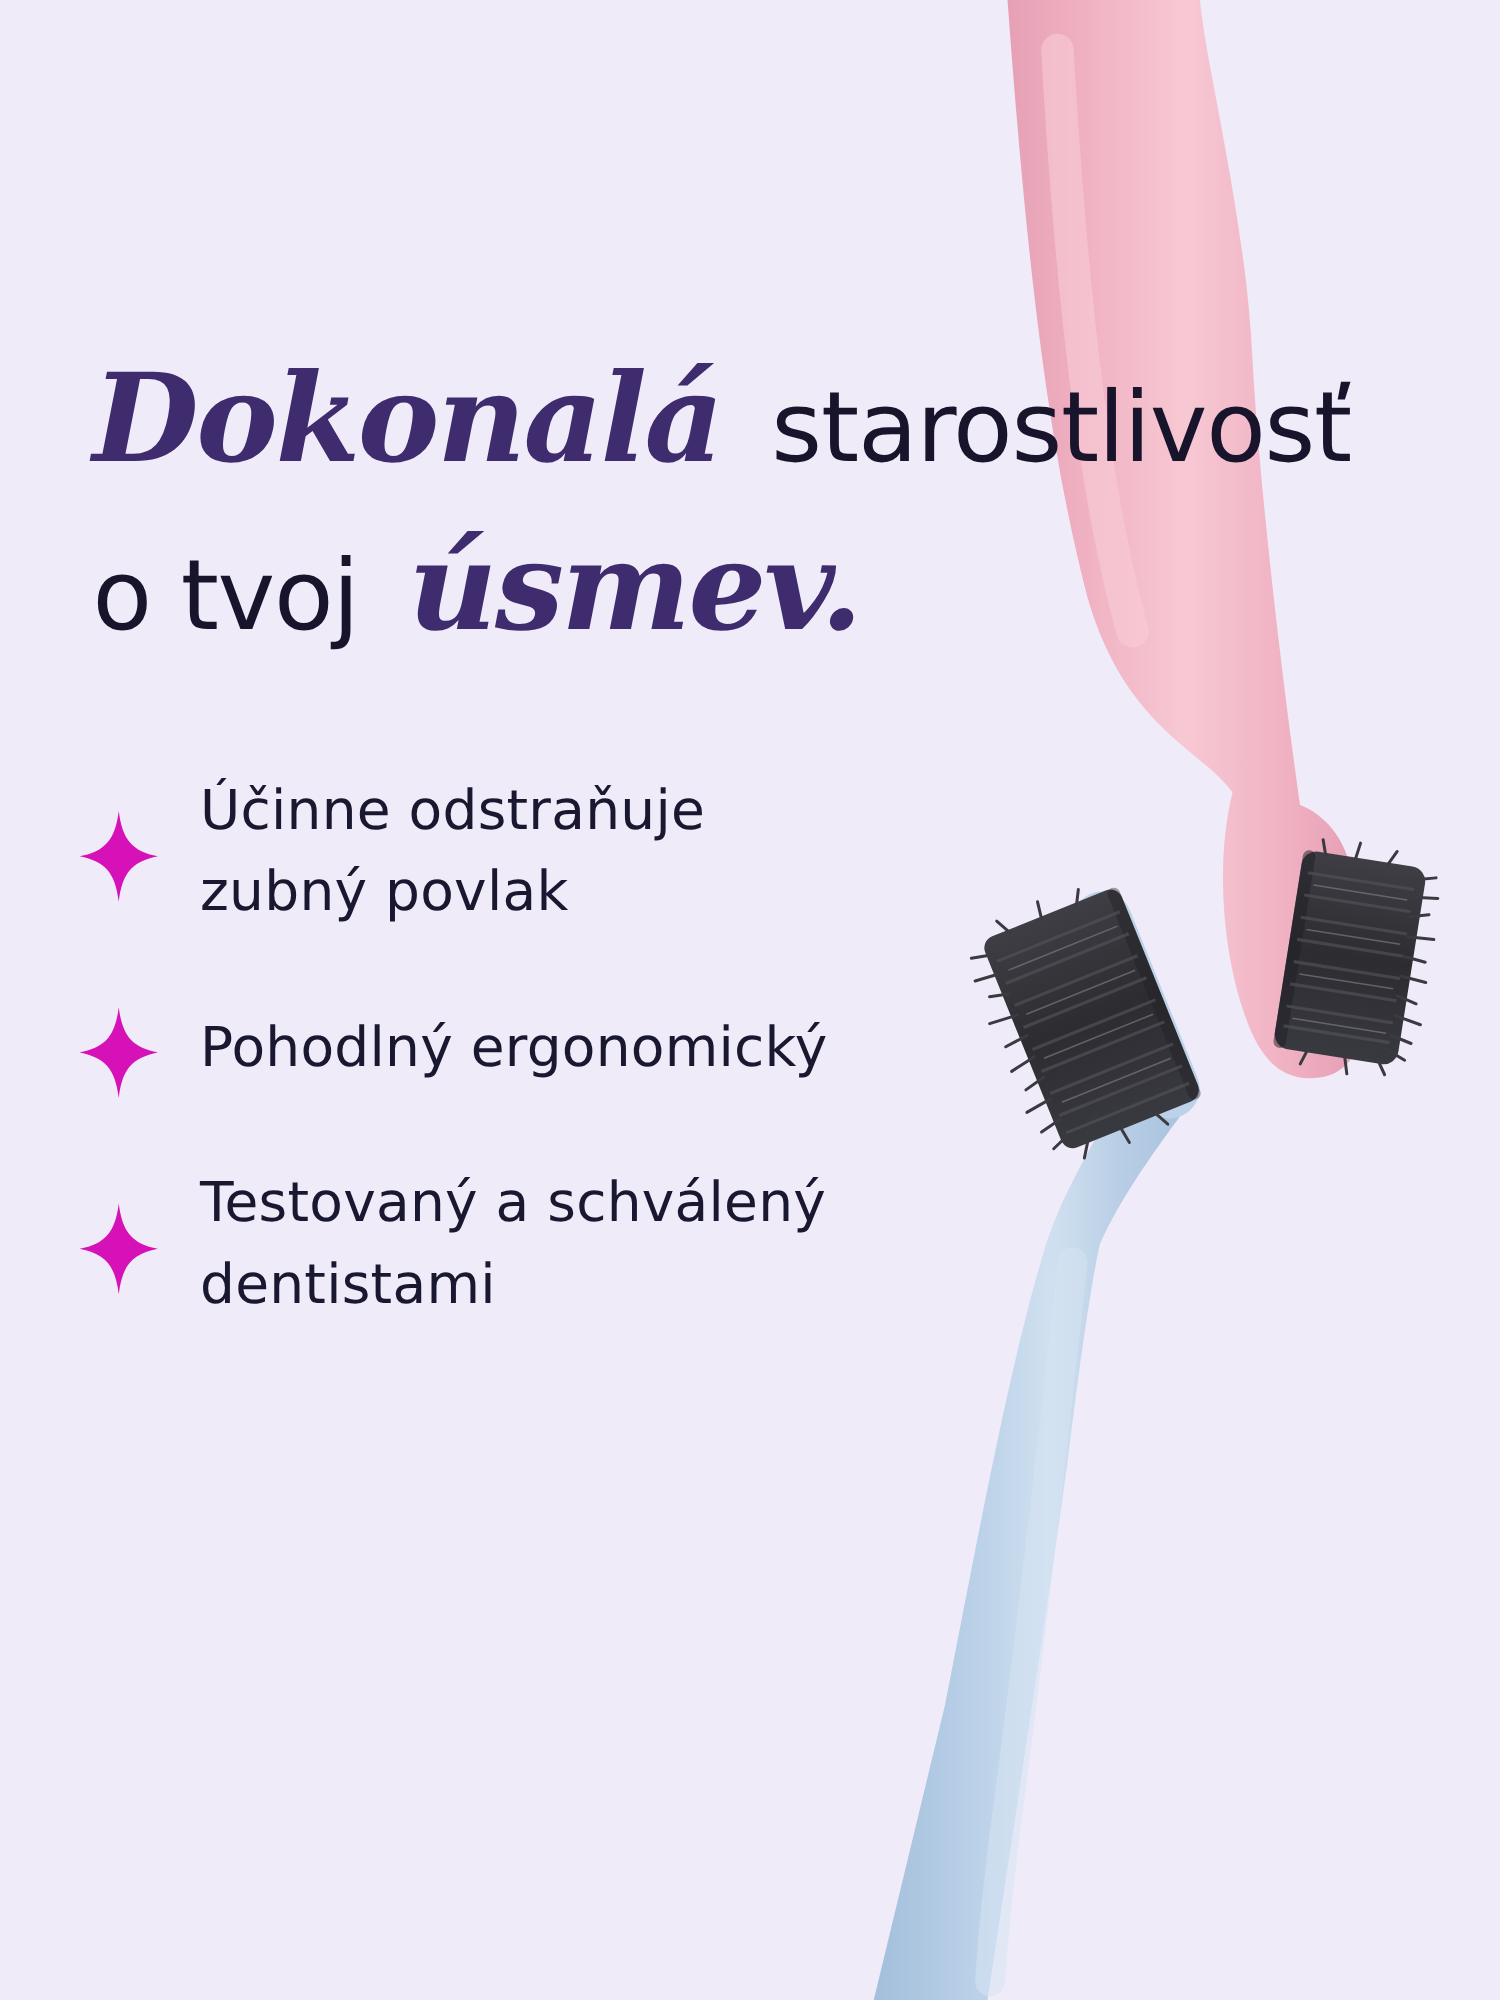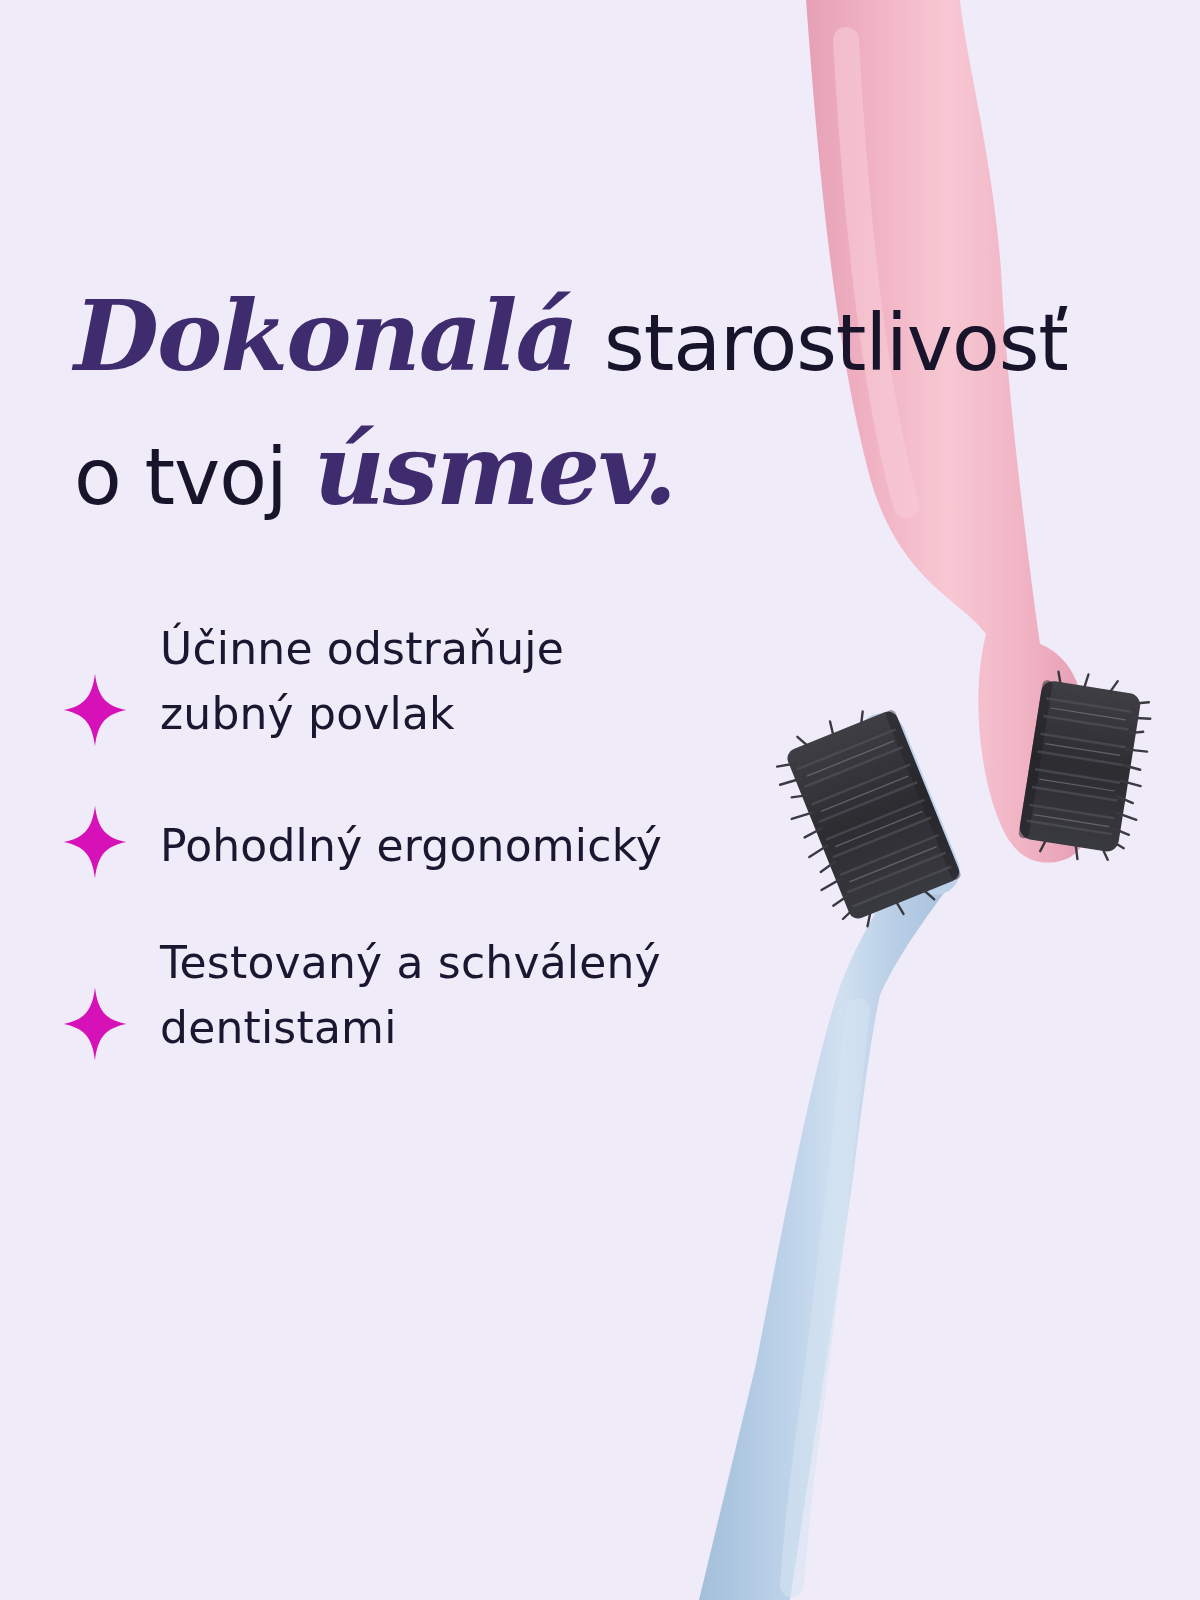--- a/index.html
+++ b/index.html
@@ -18,36 +18,36 @@
     background:var(--background);
     font-family:"DejaVu Sans","Liberation Sans",sans-serif;
     overflow:hidden;
   }
   .poster{position:relative;width:1200px;height:1600px;}
   .art{position:absolute;inset:0;z-index:0;}
 
   .headline{
     position:absolute;left:74px;top:278px;z-index:2;width:1120px;
   }
-  .hl-line{display:flex;align-items:baseline;gap:27px;height:134px;}
+  .hl-line{display:flex;align-items:baseline;gap:40px;height:134px;}
   .hl-serif{
     font-family:"DejaVu Serif","Liberation Serif",serif;
     font-style:italic;font-weight:700;font-size:98px;
     color:var(--headline-accent);letter-spacing:-2px;white-space:nowrap;
   }
   .hl-sans{
     font-weight:400;font-size:78px;color:var(--headline-text);
     letter-spacing:-1px;white-space:nowrap;
   }
 
   .features{
     position:absolute;left:62px;top:616px;z-index:2;list-style:none;
   }
   .feature{
-    display:flex;align-items:flex-end;gap:32px;margin-bottom:52px;
+    display:flex;align-items:center;gap:32px;margin-bottom:52px;
   }
   .sparkle{width:66px;height:80px;flex:0 0 66px;transform:translateY(4px);}
   .sparkle path{fill:var(--sparkle);}
   .feature-text{
     font-size:44px;line-height:65px;color:var(--feature-text);
     letter-spacing:.2px;
   }
 </style>
 </head>
 <body>

